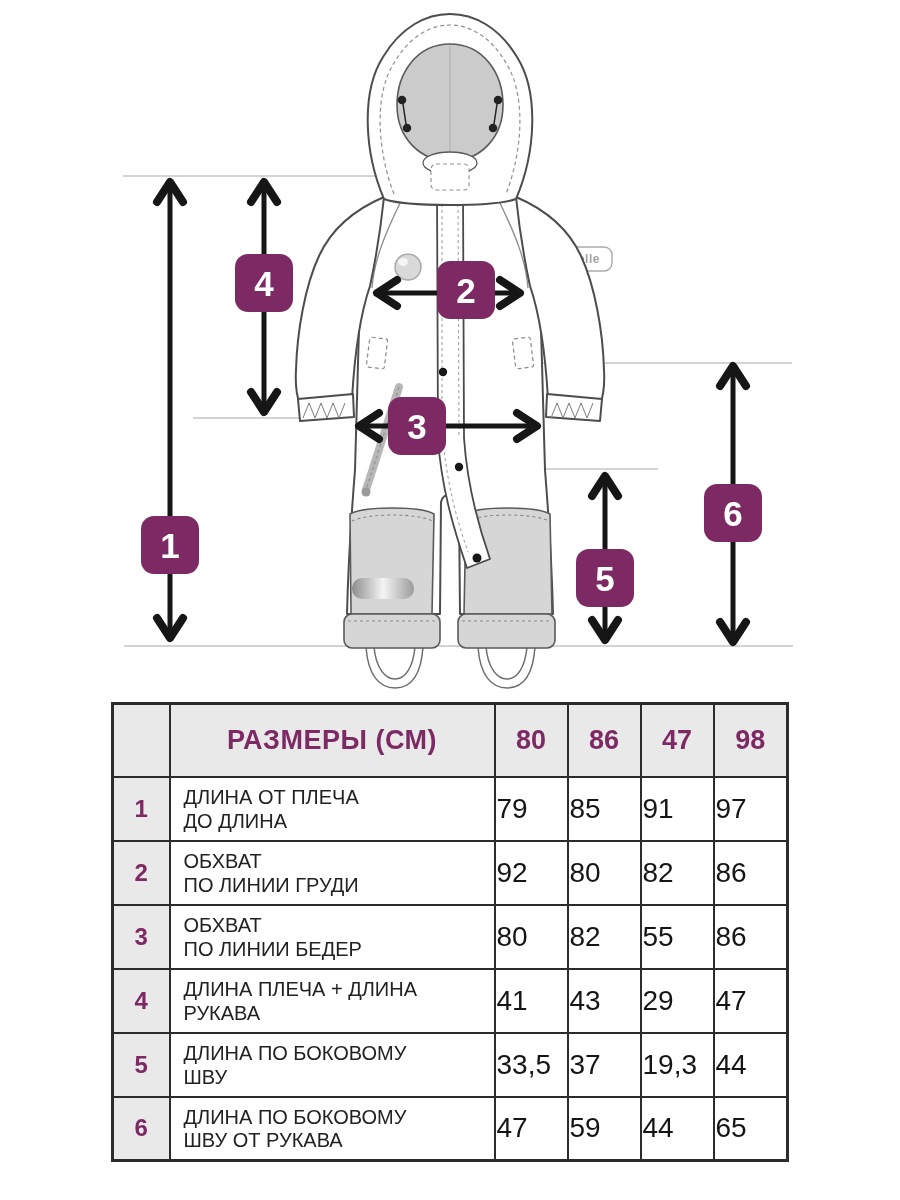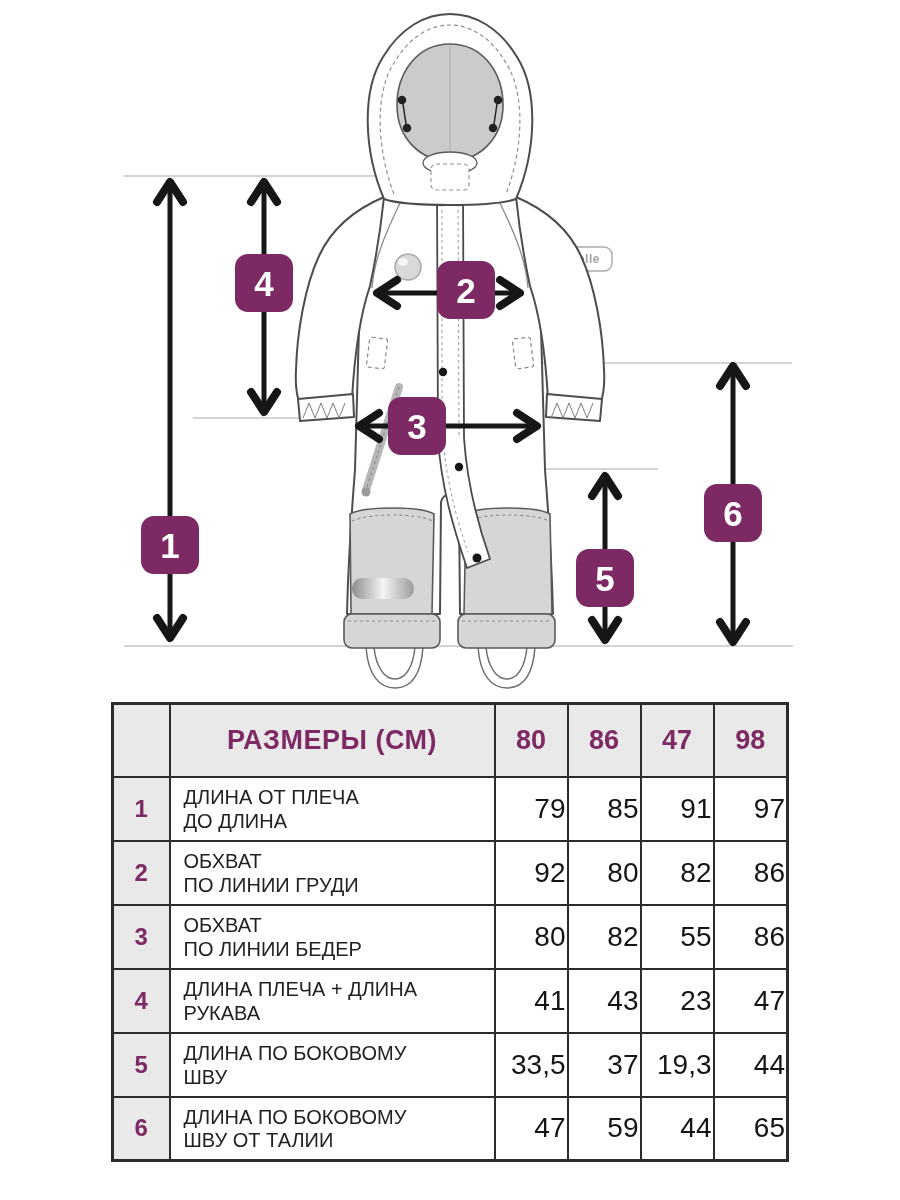--- a/index.html
+++ b/index.html
@@ -15,21 +15,21 @@
   .size-table td{border:2px solid #2c2c2c;box-sizing:border-box;}
   .gray{background:#eae9ea;}
   .corner-cell{width:57px;}
   .title-cell{width:325px;text-align:center;font-size:27px;font-weight:700;color:var(--accent);
               letter-spacing:0.5px;}
   .size-head{width:73px;text-align:center;font-size:27px;font-weight:700;color:var(--accent);}
   .head-row{height:73px;}
   .data-row{height:64px;}
   .num-cell{text-align:center;font-size:24px;font-weight:700;color:var(--accent);}
   .label-cell{font-size:20px;color:#222;padding:2px 6px 0 13px;line-height:1.18;font-weight:400;}
-  .value-cell{text-align:right;font-size:28px;color:#151515;}
+  .value-cell{text-align:left;font-size:28px;color:#151515;}
 </style>
 </head>
 <body style="--accent: #7d2a64;">
 
 <div class="figure">
 <svg width="900" height="702" viewBox="0 0 900 702">
   <defs>
     <linearGradient id="reflect" x1="0" y1="0" x2="1" y2="0">
       <stop offset="0" stop-color="#8d8d8d"></stop>
       <stop offset="0.5" stop-color="#f4f4f4"></stop>
@@ -217,41 +217,41 @@
   </tr>
 
   <tr class="data-row">
     <td class="gray num-cell">4</td>
     <td class="label-cell">
           <div>ДЛИНА ПЛЕЧА + ДЛИНА</div>
           <div>РУКАВА</div>
         </td>
     <td class="value-cell">41</td>
     <td class="value-cell">43</td>
-    <td class="value-cell">23</td>
+    <td class="value-cell">29</td>
     <td class="value-cell">47</td>
   </tr>
 
   <tr class="data-row">
     <td class="gray num-cell">5</td>
     <td class="label-cell">
           <div>ДЛИНА ПО БОКОВОМУ</div>
           <div>ШВУ</div>
         </td>
     <td class="value-cell">33,5</td>
     <td class="value-cell">37</td>
     <td class="value-cell">19,3</td>
     <td class="value-cell">44</td>
   </tr>
 
   <tr class="data-row">
     <td class="gray num-cell">6</td>
     <td class="label-cell">
           <div>ДЛИНА ПО БОКОВОМУ</div>
-          <div>ШВУ ОТ ТАЛИИ</div>
+          <div>ШВУ ОТ РУКАВА</div>
         </td>
     <td class="value-cell">47</td>
     <td class="value-cell">59</td>
     <td class="value-cell">44</td>
     <td class="value-cell">65</td>
   </tr>
 </tbody>
   </table>
 
 </body></html>

